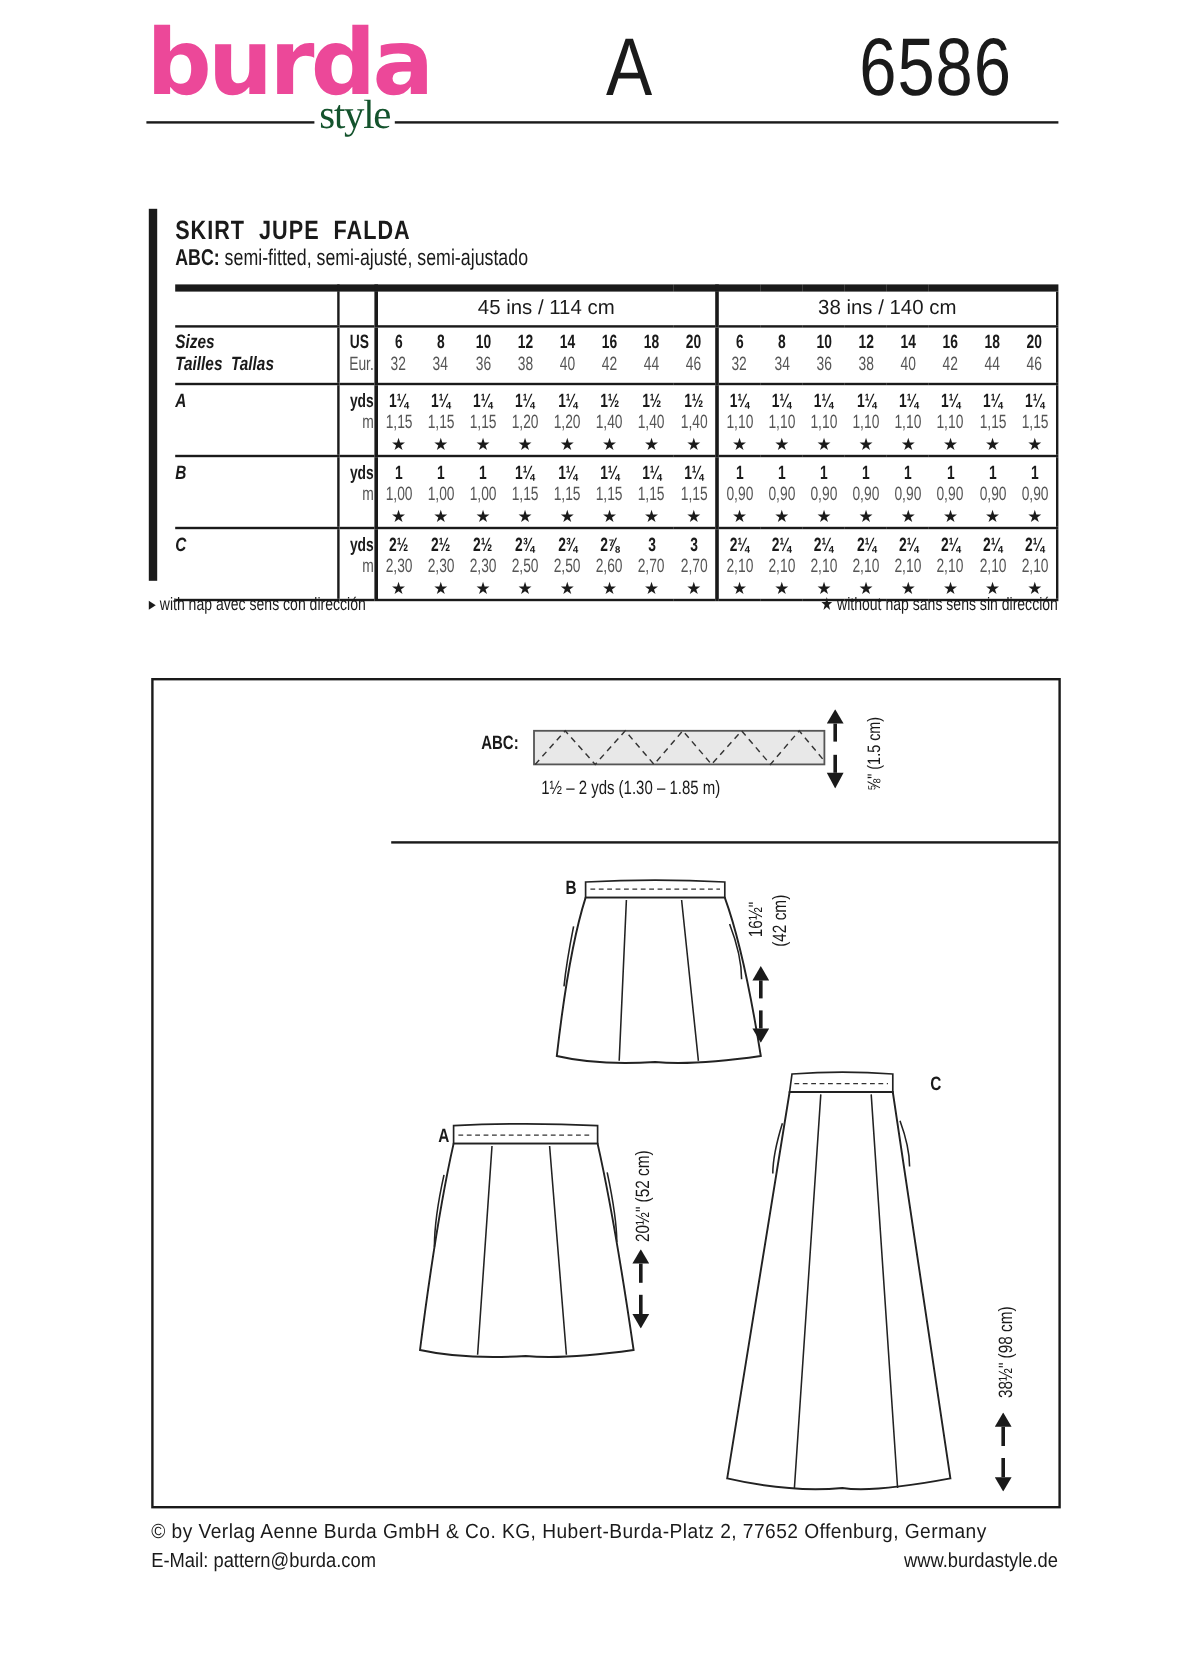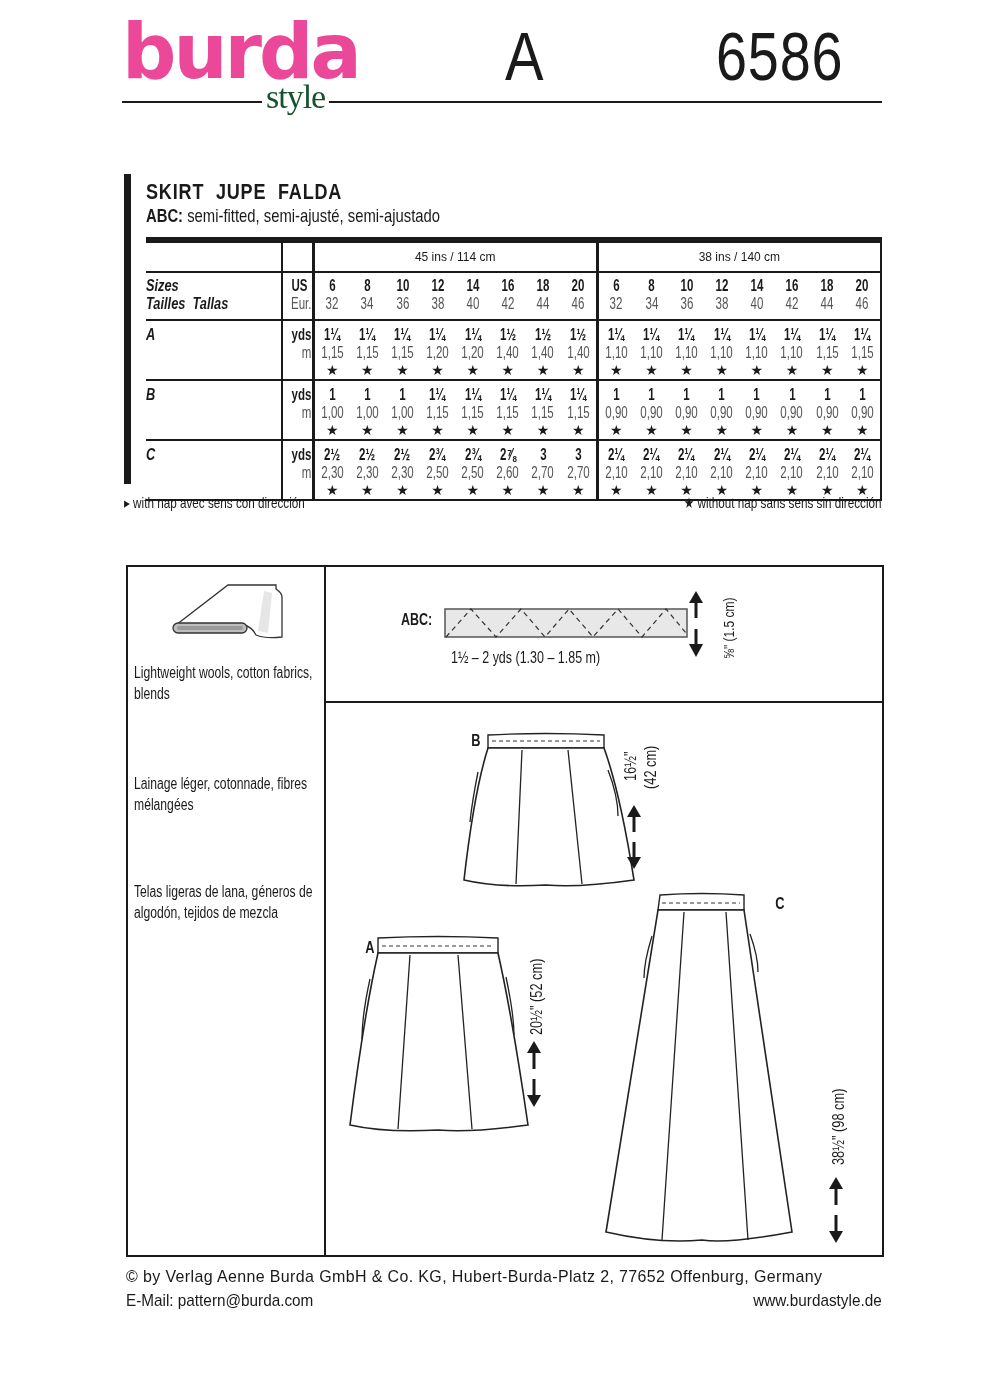--- a/index.html
+++ b/index.html
@@ -14,21 +14,21 @@
   #pattern-number { left:716px; top:22px; font-size:68px; line-height:1; transform:scaleX(0.82); transform-origin:left; letter-spacing:1px; }
   
   #left-bar { left:124px; top:174px; width:7px; height:310px; background:#1a1a1a; }
   #title { left:146px; top:179px; font-size:22px; font-weight:bold; letter-spacing:1px; transform:scaleX(0.82); transform-origin:left; white-space:pre; }
   #subtitle { left:146px; top:205px; font-size:19px; transform:scaleX(0.78); transform-origin:left; white-space:nowrap; }
   #subtitle b { font-weight:bold; }
   
   #yardage-table { left:146px; top:237px; width:736px; border-collapse:collapse; border-top:6px solid #1a1a1a; border-bottom:2px solid #1a1a1a; border-right:2px solid #1a1a1a; }
   #yardage-table td { padding:0; vertical-align:top; font-family:"Liberation Sans", sans-serif; }
   .cond { display:inline-block; transform:scaleX(0.72); transform-origin:center; white-space:nowrap; }
-  .hdr-width { text-align:center; font-size:12px; height:28px; line-height:28px; border-bottom:2px solid #1a1a1a; }
+  .hdr-width { text-align:center; font-size:17px; height:28px; line-height:28px; border-bottom:2px solid #1a1a1a; }
   .col-label { width:138px; border-bottom:2px solid #1a1a1a; padding-left:0 !important;font-style:italic; }
   .col-unit { width:26px; border-left:2px solid #1a1a1a; border-right:3px solid #1a1a1a; text-align:right; font-size:15px; border-bottom:2px solid #1a1a1a; }
   .sep { border-left:3px solid #1a1a1a; }
   .cell { width:35.5px; text-align:center; border-bottom:2px solid #1a1a1a; }
   .sz-us { font-size:16px; font-weight:bold; display:block; line-height:19px; margin-top:3px; }
   .sz-eu { font-size:16px; color:#555; display:block; line-height:18px; }
   .yd { font-size:16px; font-weight:bold; display:block; line-height:18px; margin-top:5px; }
   .mv { font-size:16px; color:#555; display:block; line-height:18px; }
   .star { font-size:14px; display:block; line-height:17px; }
   .row-lbl-text { display:inline-block; transform:scaleX(0.8); transform-origin:left; font-size:16px; font-weight:bold; margin-top:5px; white-space:pre; line-height:18px; }
@@ -405,31 +405,20 @@
           <span class="star">★</span>
         </td>
       </tr>
     </tbody>
 </table>
 
 <div class="abs legend" id="legend-nap">▸ with nap  avec sens  con dirección</div>
 <div class="abs legend" id="legend-nonap">★ without nap  sans sens  sin dirección</div>
 
 <div class="abs" id="lower-box">
-  <div class="abs" id="fabric-panel">
-    <svg class="abs" style="left:40px;top:14px" width="120" height="60">
-      <path d="M8,44 L60,4 L108,4 L108,8 Q114,12 114,16 L114,56 Q98,58 88,54 Q84,46 76,44 Z" fill="#fff" stroke="#333" stroke-width="1.3"></path>
-      <path d="M96,10 L104,12 L100,52 L90,50 Z" fill="#e6e6e6"></path>
-      <rect x="5" y="42" width="74" height="10" rx="5" fill="#bdbdbd" stroke="#333" stroke-width="1.3"></rect>
-      <rect x="9" y="45" width="66" height="4" rx="2" fill="#9a9a9a"></rect>
-    </svg>
-    <div class="abs fabric-text" style="top:95px">Lightweight wools, cotton fabrics, blends</div>
-    <div class="abs fabric-text" style="top:206px">Lainage léger, cotonnade, fibres mélangées</div>
-    <div class="abs fabric-text" style="top:314px">Telas ligeras de lana, géneros de algodón, tejidos de mezcla</div>
-  </div>
 
   <div class="abs" id="binding-panel">
     <div class="abs" id="binding-label">ABC:</div>
     <svg class="abs" style="left:118px;top:40px" width="246" height="32">
       <rect x="1" y="2" width="242" height="28" fill="#e8e8e8" stroke="#555" stroke-width="1.5"></rect>
       <path d="M2,30 L27,2 L52,30 L77,2 L101,30 L125,2 L149,30 L174,2 L198,30 L222,2 L242,26" fill="none" stroke="#333" stroke-width="1.2" stroke-dasharray="5,4"></path>
     </svg>
     <div class="abs" id="binding-length">1½ – 2 yds (1.30 – 1.85 m)</div>
     <svg class="abs" style="left:362px;top:24px" width="16" height="66">
       <polygon points="8,0 15,12 1,12" fill="#1a1a1a"></polygon>

